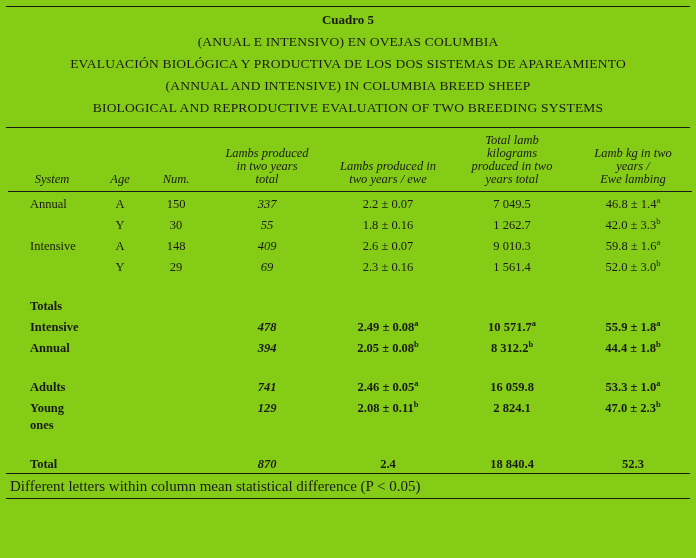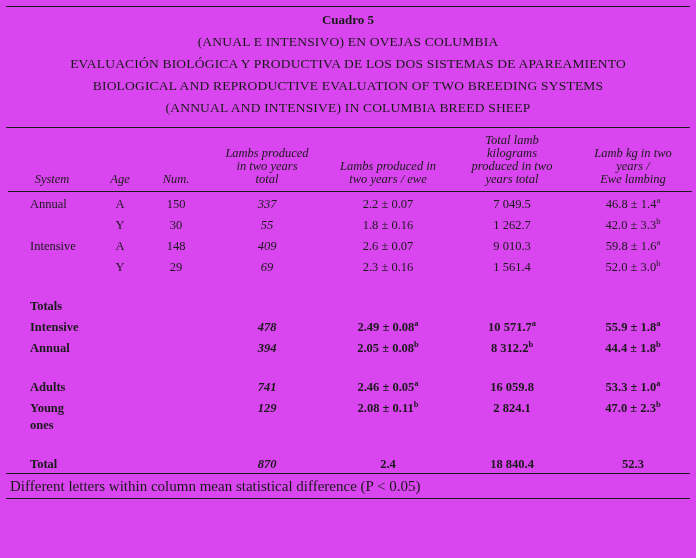--- a/index.html
+++ b/index.html
@@ -1,21 +1,21 @@
 <!DOCTYPE html>
 <html><head>
 <meta charset="utf-8">
 <style>
   * { margin: 0; padding: 0; box-sizing: border-box; }
   html, body { background: #ffffff; }
   .page {
     position: relative;
     width: 696px;
     height: 558px;
-    background: #d946ef;
+    background: #84cc16;
     color: #1a1a1a;
     font-family: "Liberation Serif", serif;
     padding: 6px 8px 4px 8px;
     overflow: hidden;
   }
   .rule {
     border-top: 1px solid #1a1a1a;
     height: 0;
     margin: 0 -2px;
   }
@@ -83,22 +83,22 @@
 
 <div class="page">
 
   <div class="rule"></div>
 
   <div class="caption">Cuadro 5</div>
 
   <div class="titles">
     <div class="title-line">(ANUAL E INTENSIVO) EN OVEJAS COLUMBIA</div>
     <div class="title-line">EVALUACIÓN BIOLÓGICA Y PRODUCTIVA DE LOS DOS SISTEMAS DE APAREAMIENTO</div>
+    <div class="title-line">(ANNUAL AND INTENSIVE) IN COLUMBIA BREED SHEEP</div>
     <div class="title-line">BIOLOGICAL AND REPRODUCTIVE EVALUATION OF TWO BREEDING SYSTEMS</div>
-    <div class="title-line">(ANNUAL AND INTENSIVE) IN COLUMBIA BREED SHEEP</div>
   </div>
 
   <div class="rule"></div>
 
   <table>
     <thead>
       <tr id="header-row">
           <th class="col-0">System</th>
           <th class="col-1">Age</th>
           <th class="col-2">Num.</th>

